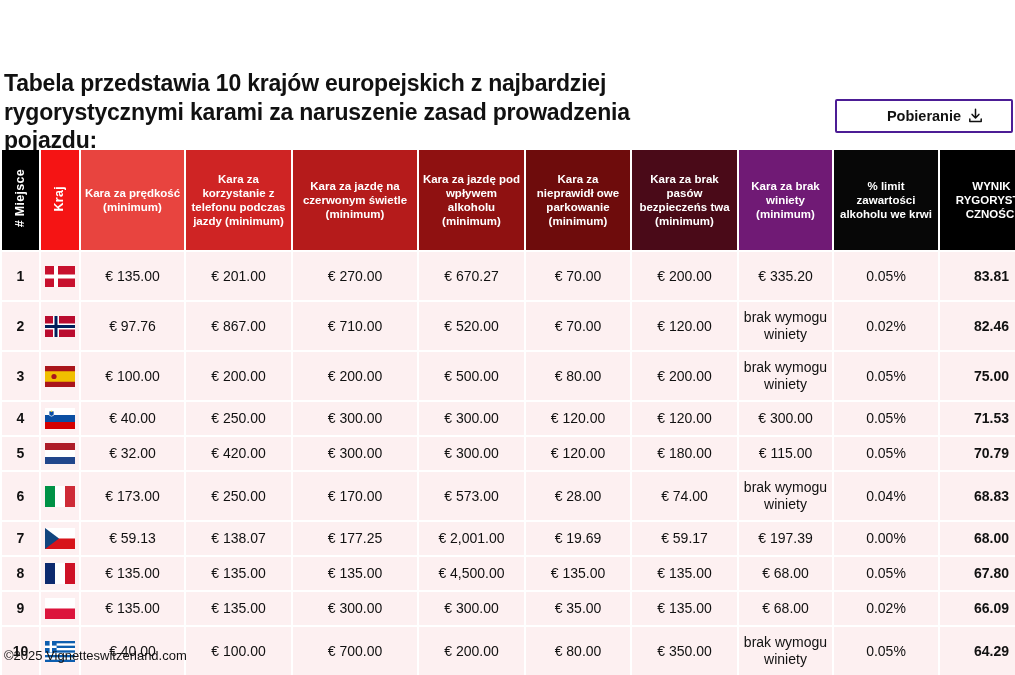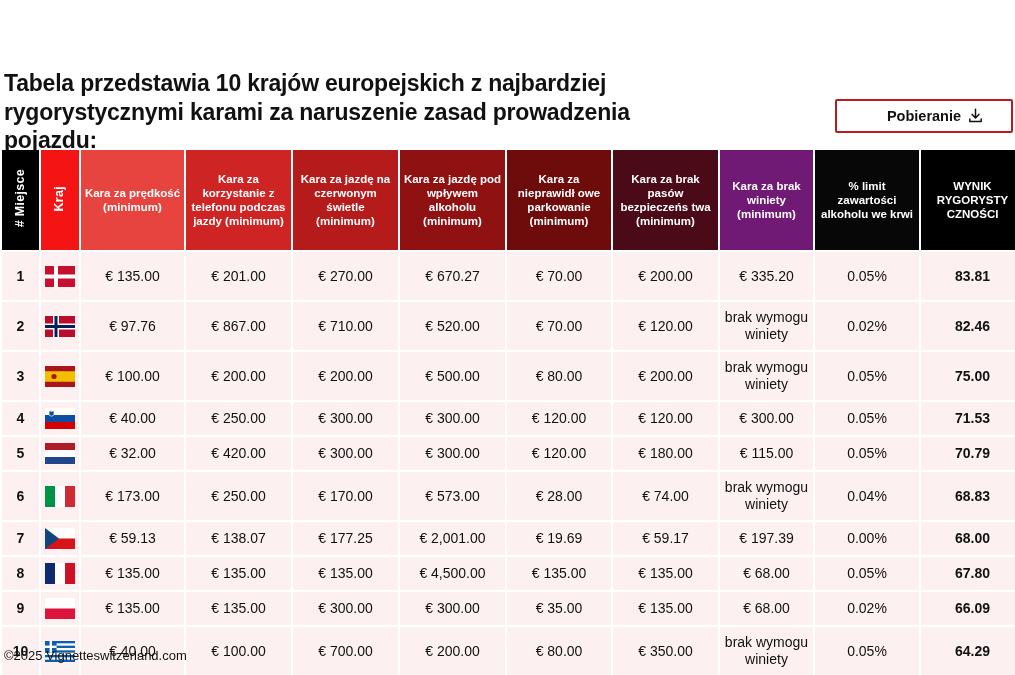--- a/index.html
+++ b/index.html
@@ -45,21 +45,21 @@
   .title {
     position: absolute; left: 4px; top: 54px; width: 720px;
     font-size: 23px; font-weight: 700; color:#111; line-height: 1.24;
     letter-spacing: -0.2px;
   }
 
   
   .dl-btn {
     position: absolute; right: 2px; top: 99px;
     width: 178px; height: 34px;
-    border: 2px solid #b91c1c; background:#fff;
+    border: 2px solid #4c1d95; background:#fff;
     border-radius: 2px;
     display:flex; align-items:center; justify-content:center; gap:7px;
     font-size: 14.5px; font-weight: 700; color:#111;
     cursor: pointer;
     padding-left: 28px;
   }
   .dl-btn svg { display:block; }
 
   
   table.tbl {
@@ -71,21 +71,21 @@
   }
   table.tbl th {
     color:#fff; font-size: 11.5px; font-weight: 700; line-height: 1.22;
     padding: 4px 3px; vertical-align: middle; text-align: center;
     height: 100px;
   }
   th.c-rank   { background:#000000; width: 37px; }
   th.c-flag   { background:#f51414; width: 38px; }
   th.c-d1     { background:#e8443f; width: 103px; }
   th.c-d2     { background:#cf2424; width: 105px; }
-  th.c-d3     { background:#b51b1b; width: 105px; margin-top: 13px; }
+  th.c-d3     { background:#b51b1b; width: 124px; margin-top: 13px; }
   th.c-d4     { background:#8f1111; width: 105px; }
   th.c-d5     { background:#6e0c0c; width: 104px; }
   th.c-d6     { background:#4a0a18; width: 105px; }
   th.c-d7     { background:#701a75; width: 93px; }
   th.c-alc    { background:#070707; width: 104px; }
   th.c-score  { background:#000000; width: 103px; }
 
   th .vert {
     writing-mode: vertical-rl; transform: rotate(180deg);
     display:inline-block; white-space: nowrap; letter-spacing: .3px;

